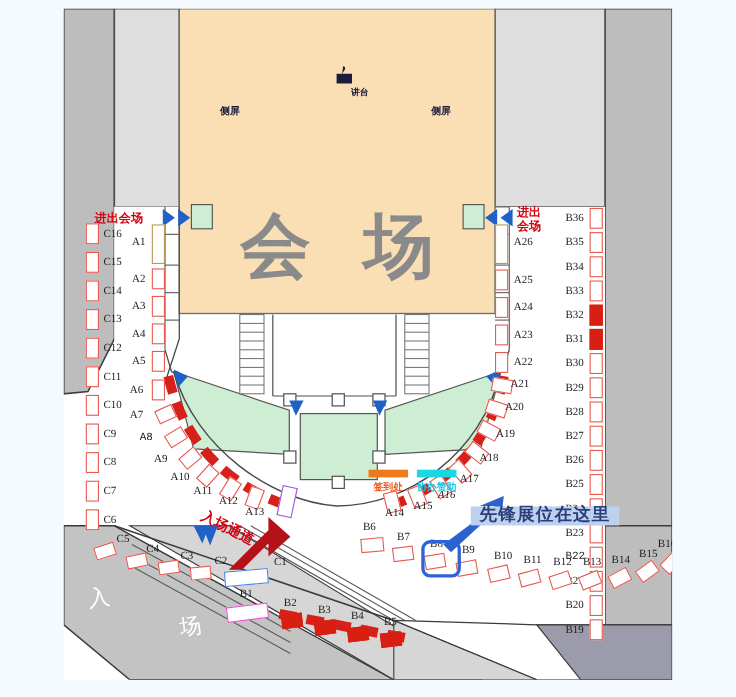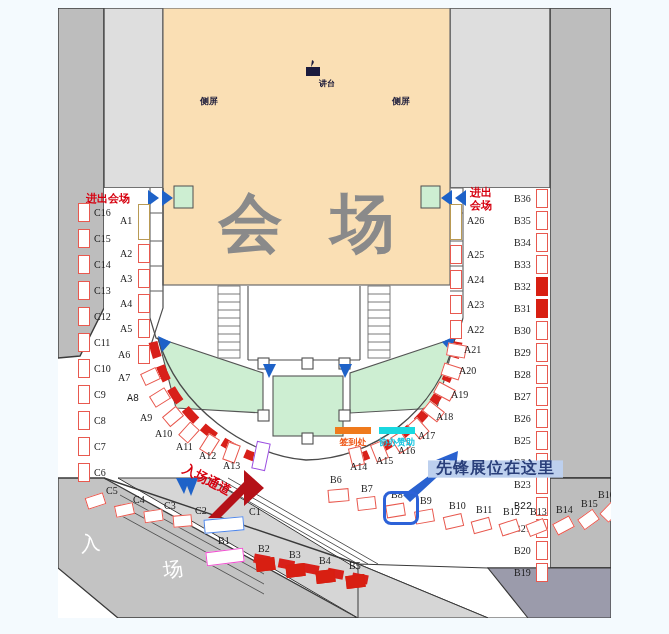--- a/index.html
+++ b/index.html
@@ -259,21 +259,21 @@
         <div class="lbl" style="left: 118px; top: 433px;">A11</div>
         <div class="booth " style="left: 164px; top: 438px; width: 19px; height: 13px; transform: rotate(-70deg); pointer-events: auto;"></div>
         <div class="lbl" style="left: 141px; top: 442px;">A12</div>
         <div class="booth purple" style="left: 189px; top: 441px; width: 28px; height: 14px; transform: rotate(-78deg); pointer-events: auto;"></div>
         <div class="lbl" style="left: 165px; top: 452px;">A13</div>
         <div class="booth " style="left: 289px; top: 442px; width: 19px; height: 13px; transform: rotate(76deg); pointer-events: auto;"></div>
         <div class="lbl" style="left: 292px; top: 453px;">A14</div>
         <div class="booth " style="left: 312px; top: 437px; width: 19px; height: 13px; transform: rotate(68deg); pointer-events: auto;"></div>
         <div class="lbl" style="left: 318px; top: 447px;">A15</div>
         <div class="booth " style="left: 333px; top: 428px; width: 19px; height: 13px; transform: rotate(58deg); pointer-events: auto;"></div>
-        <div class="lbl" style="left: 340px; top: 437px;">A16</div>
+        <div class="lbl" style="left: 340px; top: 437px; font-style: italic;">A16</div>
         <div class="booth " style="left: 351px; top: 414px; width: 19px; height: 13px; transform: rotate(48deg); pointer-events: auto;"></div>
         <div class="lbl" style="left: 360px; top: 422px;">A17</div>
         <div class="booth " style="left: 366px; top: 397px; width: 19px; height: 13px; transform: rotate(38deg); pointer-events: auto;"></div>
         <div class="lbl" style="left: 378px; top: 403px;">A18</div>
         <div class="booth " style="left: 377px; top: 377px; width: 19px; height: 13px; transform: rotate(28deg); pointer-events: auto;"></div>
         <div class="lbl" style="left: 393px; top: 381px;">A19</div>
         <div class="booth " style="left: 384px; top: 357px; width: 19px; height: 13px; transform: rotate(18deg); pointer-events: auto;"></div>
         <div class="lbl" style="left: 401px; top: 357px;">A20</div>
         <div class="booth " style="left: 389px; top: 336px; width: 19px; height: 13px; transform: rotate(10deg); pointer-events: auto;"></div>
         <div class="lbl" style="left: 406px; top: 336px;">A21</div>

